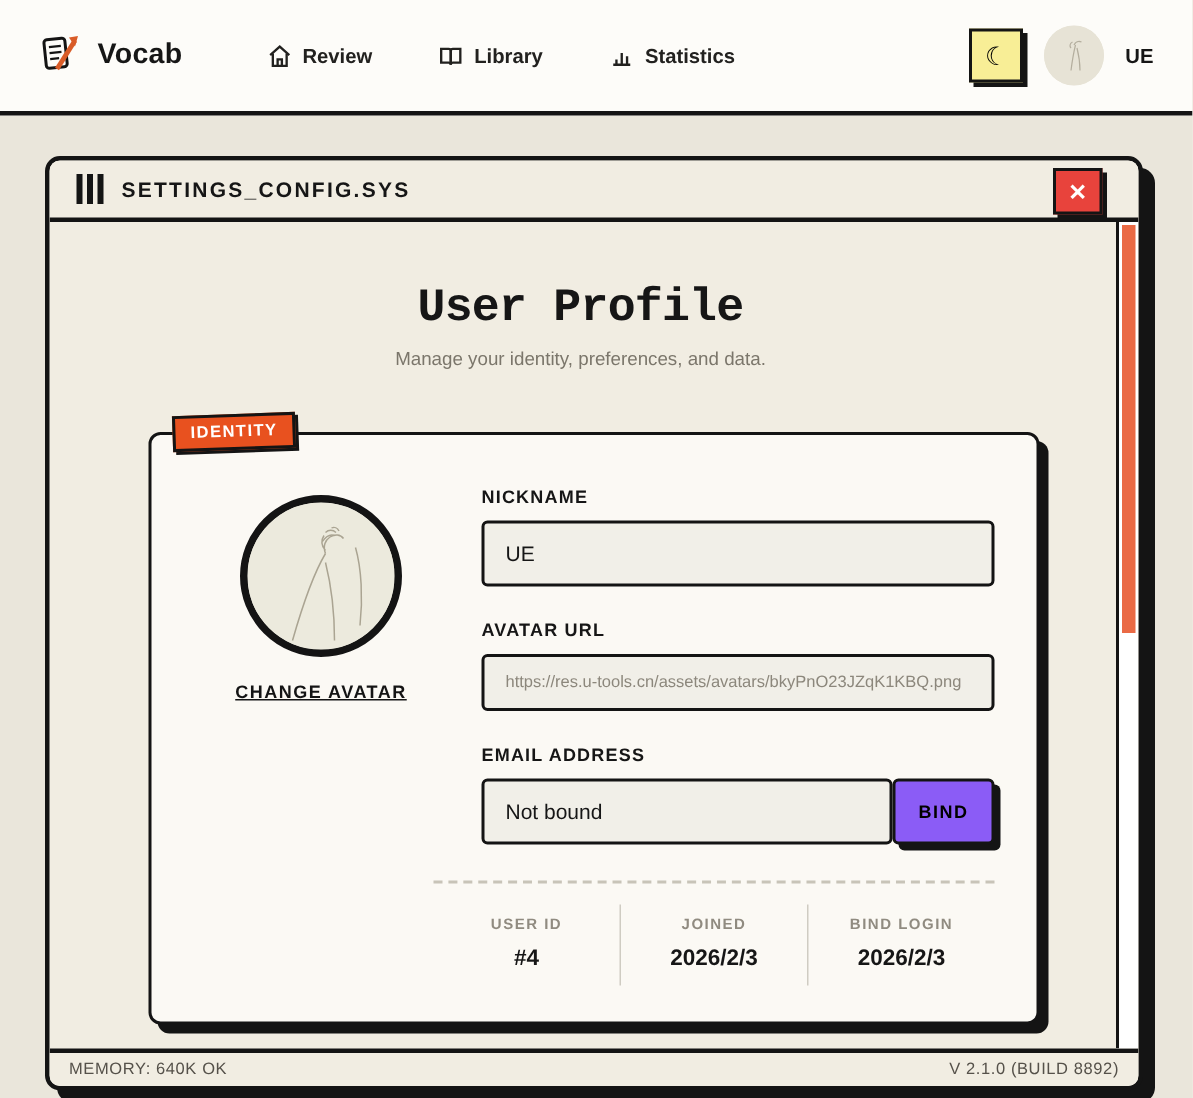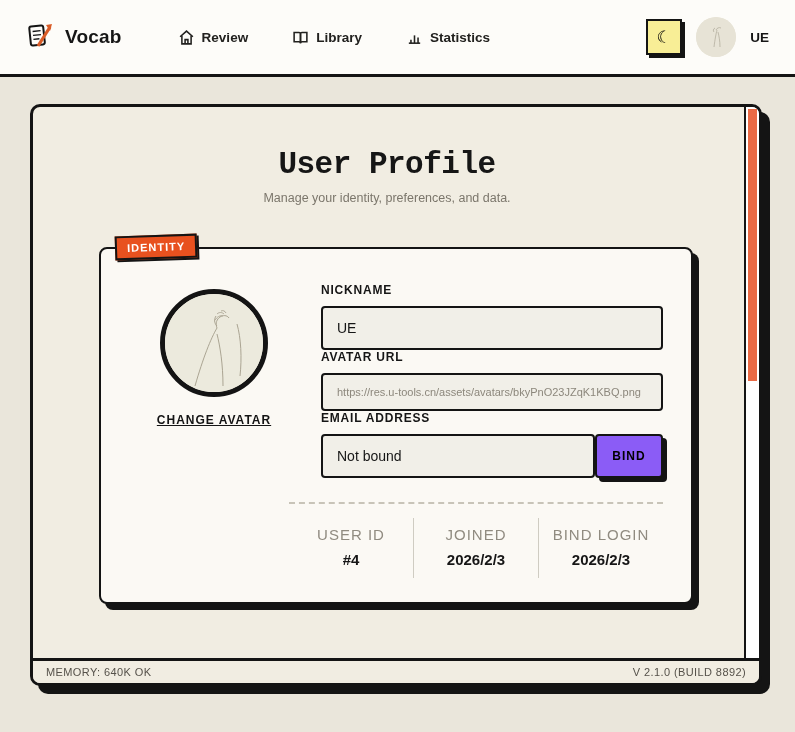--- a/index.html
+++ b/index.html
@@ -52,31 +52,31 @@
   .big-avatar { width:108px; height:108px; border-radius:50%; border:5px solid #141414;
                 background:#eceadd; overflow:hidden; }
   .change-avatar { margin-top:16px; font-size:12px; font-weight:bold; letter-spacing:1px;
                    text-decoration:underline; cursor:pointer; color:#141414; }
   .form-col { flex:1; margin-left:22px; }
   .field-label { font-size:12px; font-weight:bold; letter-spacing:0.8px; margin-bottom:9px; }
   .txt-input { width:100%; border:2px solid #141414; background:#f1efe8; border-radius:4px;
                height:44px; padding:0 14px; font-family:"Liberation Sans",sans-serif;
                font-size:14px; color:#161616; }
   .url-input { height:38px; font-size:11px; color:#8c877c; }
-  .field-gap { }
+  .field-gap { margin-top:22px; }
   .email-row { display:flex; }
   .email-row .txt-input { flex:1; }
   .bind-btn { width:68px; height:44px; background:#8b5cf6; border:2px solid #141414;
               border-radius:4px; box-shadow:4px 4px 0 #141414; font-size:12px; font-weight:bold;
               letter-spacing:1px; cursor:pointer; font-family:"Liberation Sans",sans-serif; }
   .dash-divider { border:none; border-top:2px dashed #c8c4b8; margin:24px 0 14px 160px; }
   .stats-row { margin-left:160px; display:flex; }
   .stat { flex:1; text-align:center; padding:8px 0 10px; }
   .stat + .stat { border-left:1px solid #cfccc2; }
-  .stat-label { font-size:15px; color:#908b80; letter-spacing:1px; font-weight:normal; }
+  .stat-label { font-size:10px; color:#908b80; letter-spacing:1px; font-weight:bold; }
   .stat-value { font-size:15px; font-weight:800; margin-top:8px; }
 
   
   .v-scrollbar { position:absolute; top:0; right:0; bottom:0; width:15px; background:#ffffff;
                  border-left:2px solid #141414; }
   .v-thumb { position:absolute; top:2px; left:2px; width:9px; height:272px; background:#ea6a45;
              cursor:grab; }
 
   
   .statusbar { height:25px; border-top:3px solid #141414; background:#f1ede2;
@@ -142,20 +142,31 @@
         <path d="M18 30c1-8 2-13 3-17m3 17c0-6-1-11-2-15m-2-2c1-2 3-3 5-2m-7 4c-1-1-1-3 1-4" stroke="#b4ae9e" stroke-width="0.8" fill="none"></path>
       </svg>
     </div>
     <span class="hdr-user">UE</span>
   </div>
 </header>
 
 <main class="main">
   <div class="window">
 
+    <div class="titlebar">
+      <span class="bars-icon">
+          <i></i>
+          <i></i>
+          <i></i>
+        </span>
+      <span class="win-title">SETTINGS_CONFIG.SYS</span>
+      <button class="close-btn">
+        <span>✕</span>
+      </button>
+    </div>
 
     <div class="win-body">
       <h1 class="page-title">User Profile</h1>
       <p class="page-sub">Manage your identity, preferences, and data.</p>
 
       <section class="card">
         <span class="badge">IDENTITY</span>
 
         <div class="card-top">
           <div class="avatar-col">

